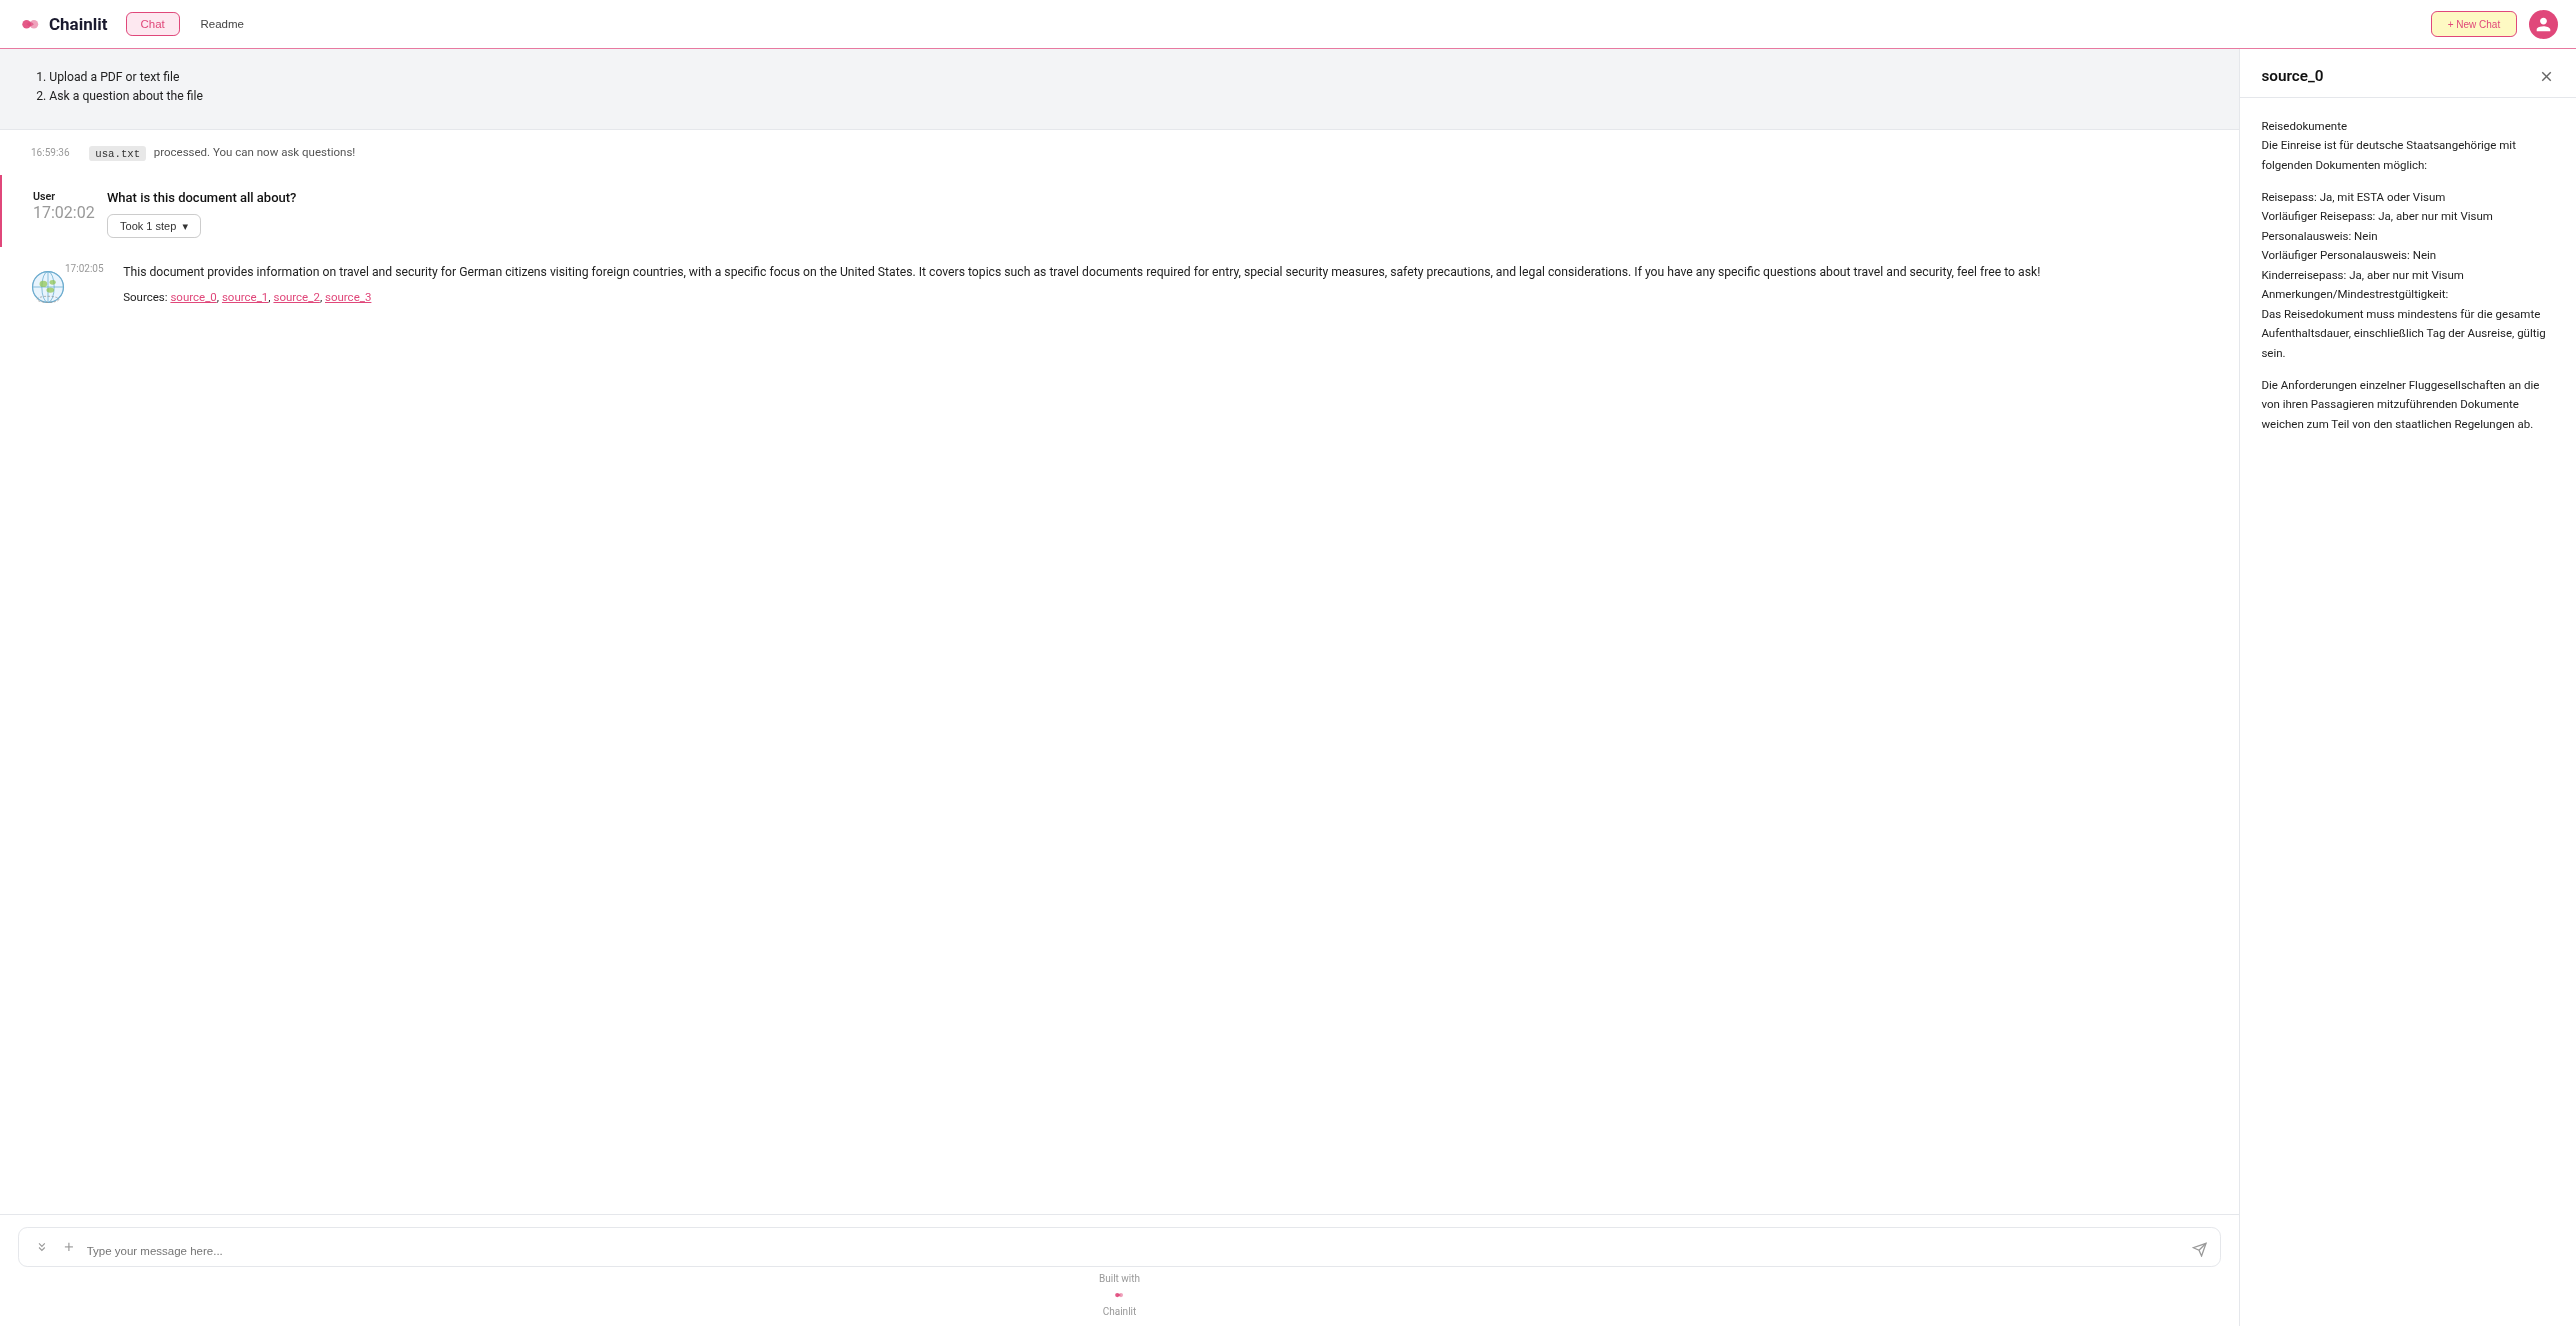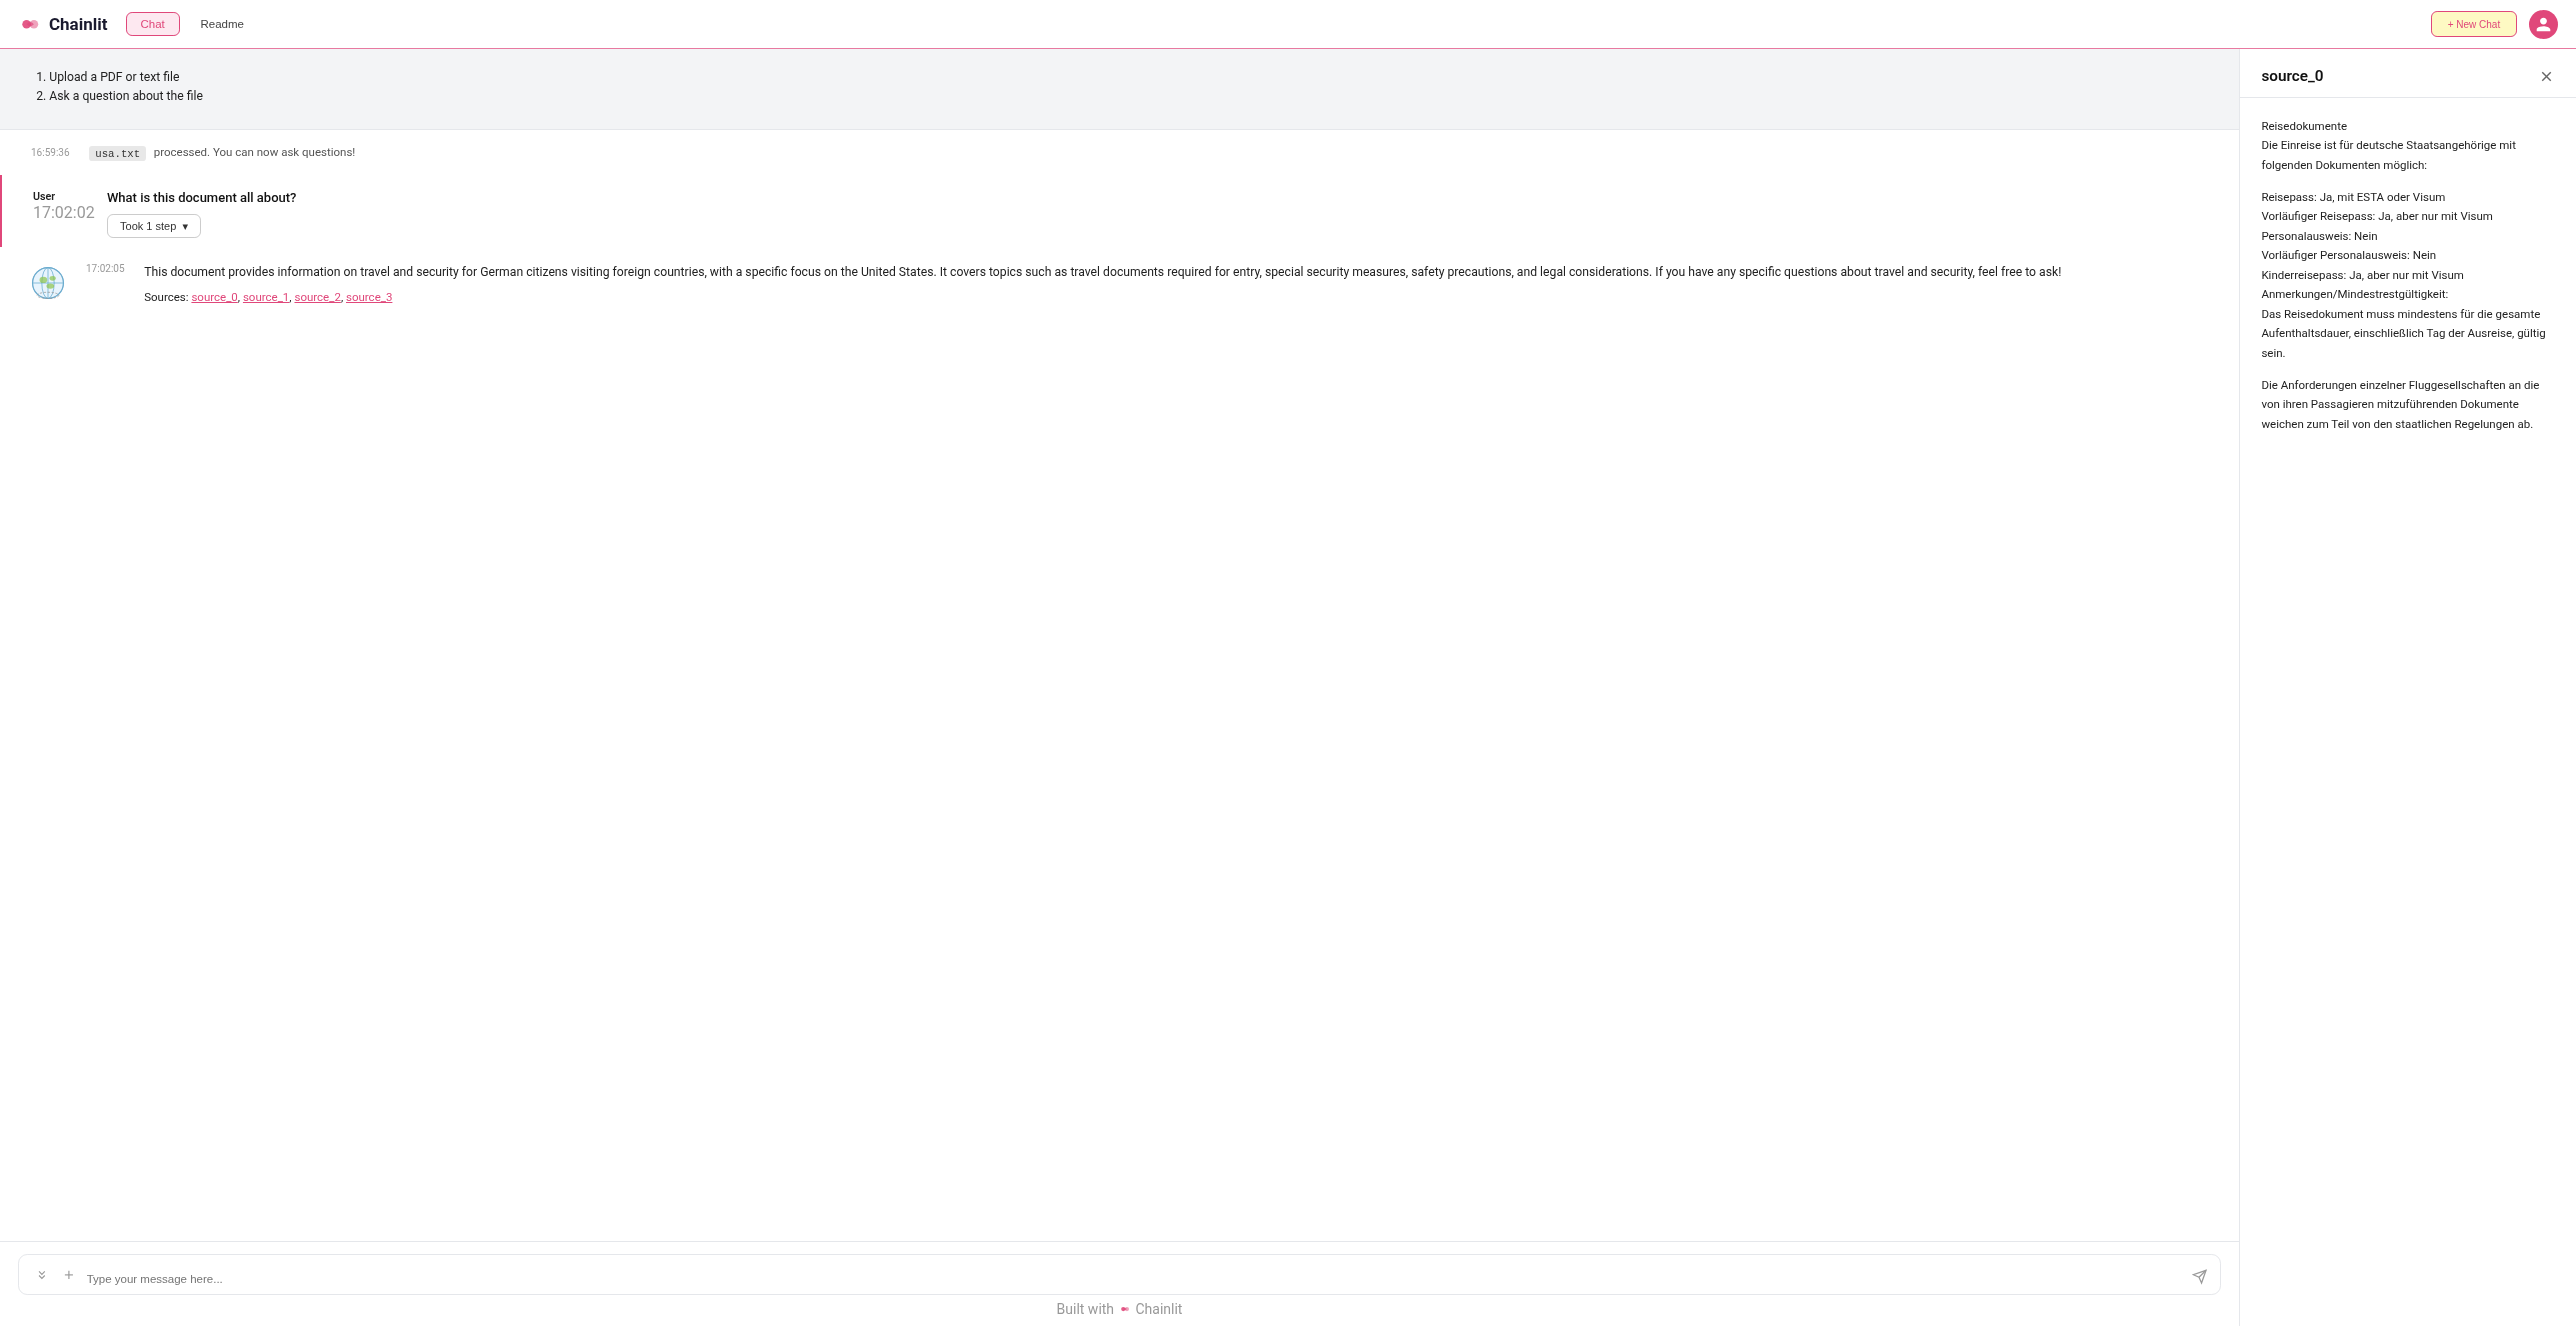--- a/index.html
+++ b/index.html
@@ -198,22 +198,22 @@
       font-size: 11px;
       color: #333;
       cursor: pointer;
       background: #fff;
     }
 
     
     .ai-message-block {
       padding: 15.3px 31px;
       display: flex;
-      gap: 21px;
-      align-items: center;
+      gap: 0;
+      align-items: flex-end;
     }
     .ai-avatar {
       width: 34px;
       height: 34px;
       flex-shrink: 0;
     }
     .ai-meta {
       min-width: 46px;
     }
     .ai-time {
@@ -274,27 +274,28 @@
     .send-btn {
       background: none;
       border: none;
       cursor: pointer;
       color: #999;
       display: flex;
       align-items: center;
     }
     .footer-text {
       text-align: center;
-      font-size: 14px;
+      font-size: 10px;
       color: #999;
       padding: 6.1px 0 3.1px 0;
       display: flex;
       align-items: center;
       justify-content: center;
       gap: 4.6px;
+      flex-direction: column;
     }
 
     
     .source-panel {
       width: 336px;
       flex-shrink: 0;
       background: #fff;
       display: flex;
       flex-direction: column;
       overflow: hidden;

